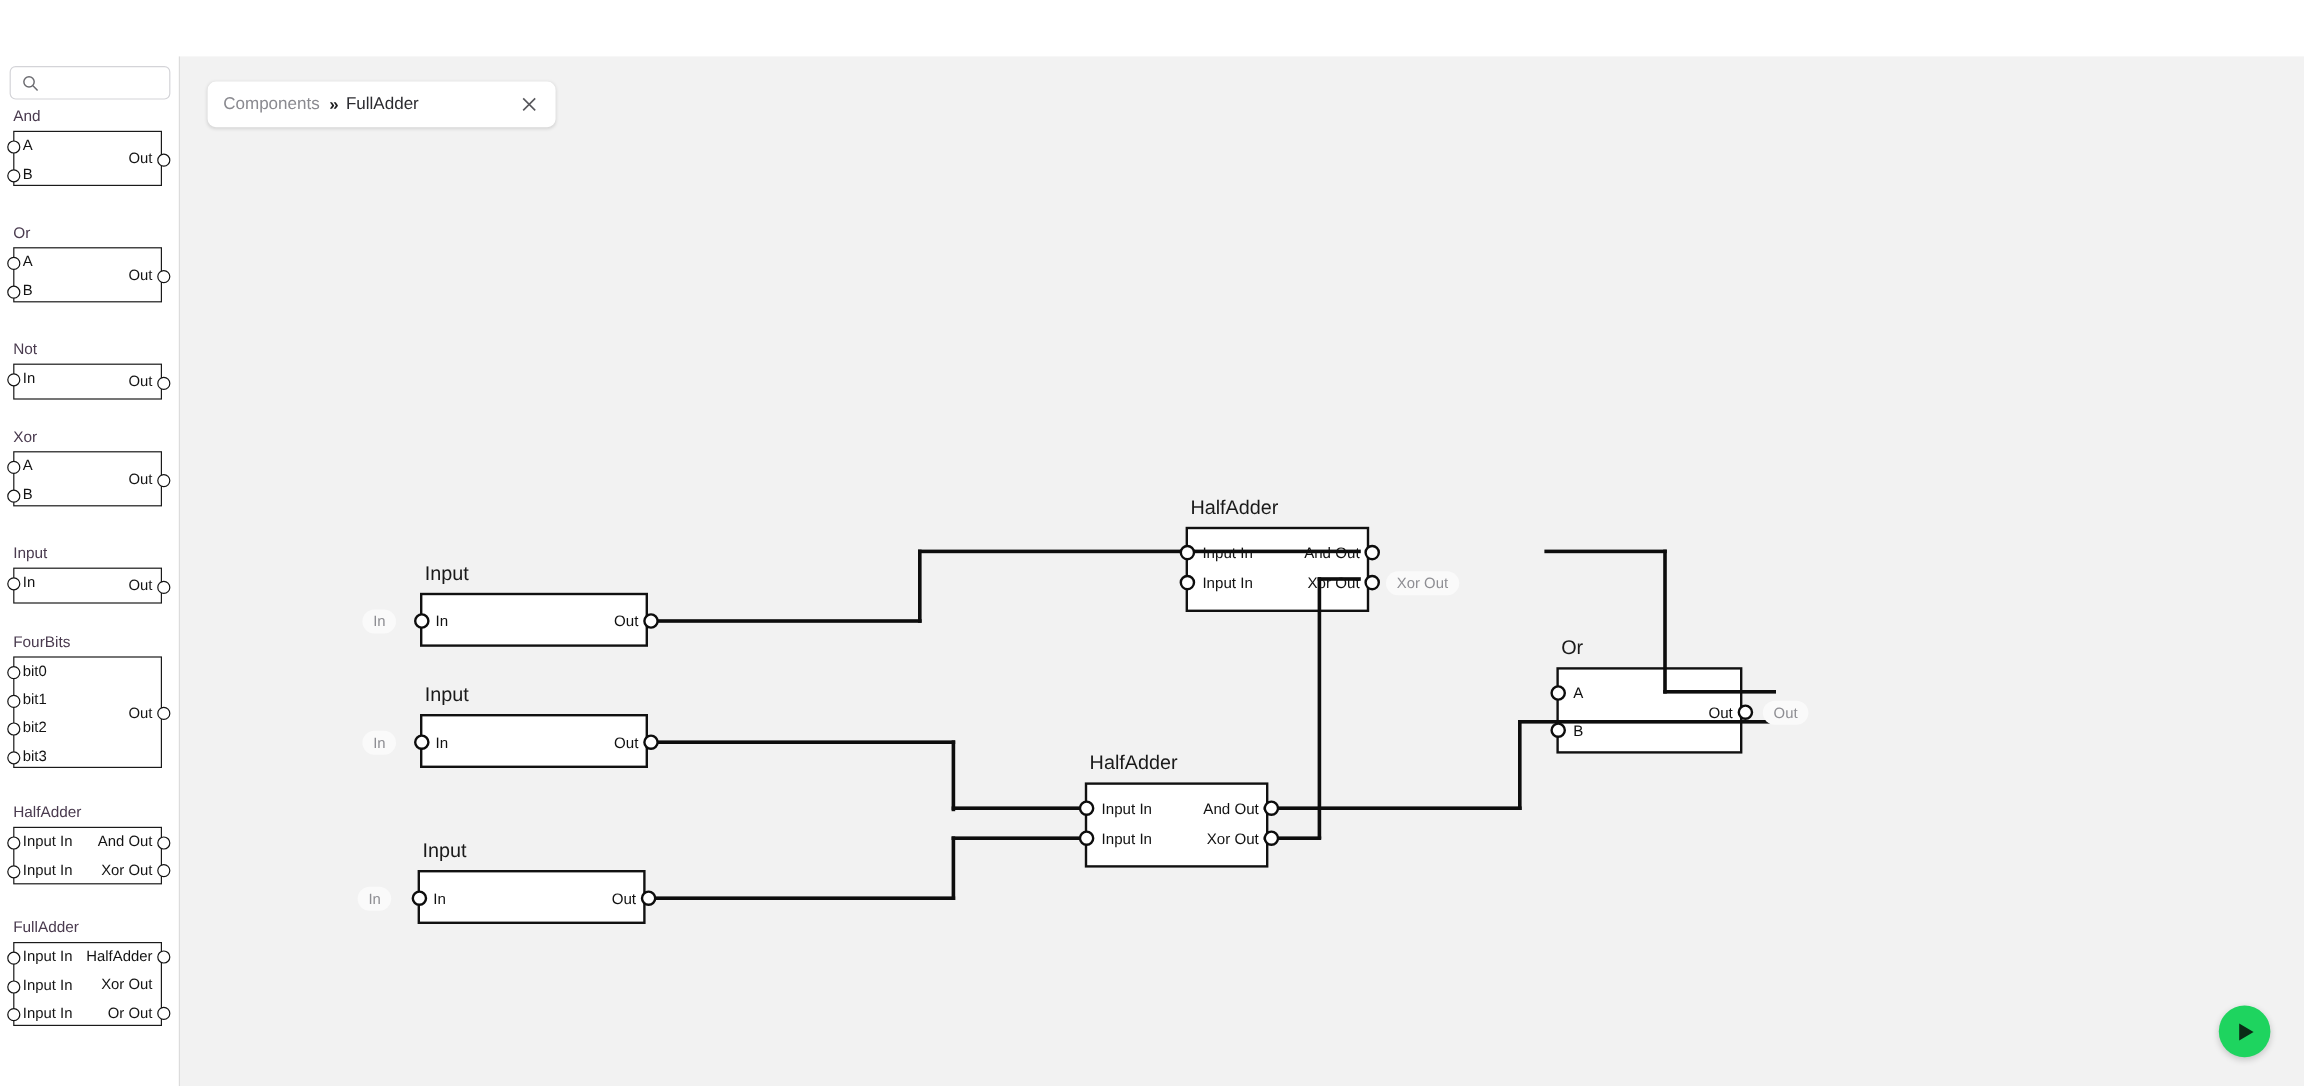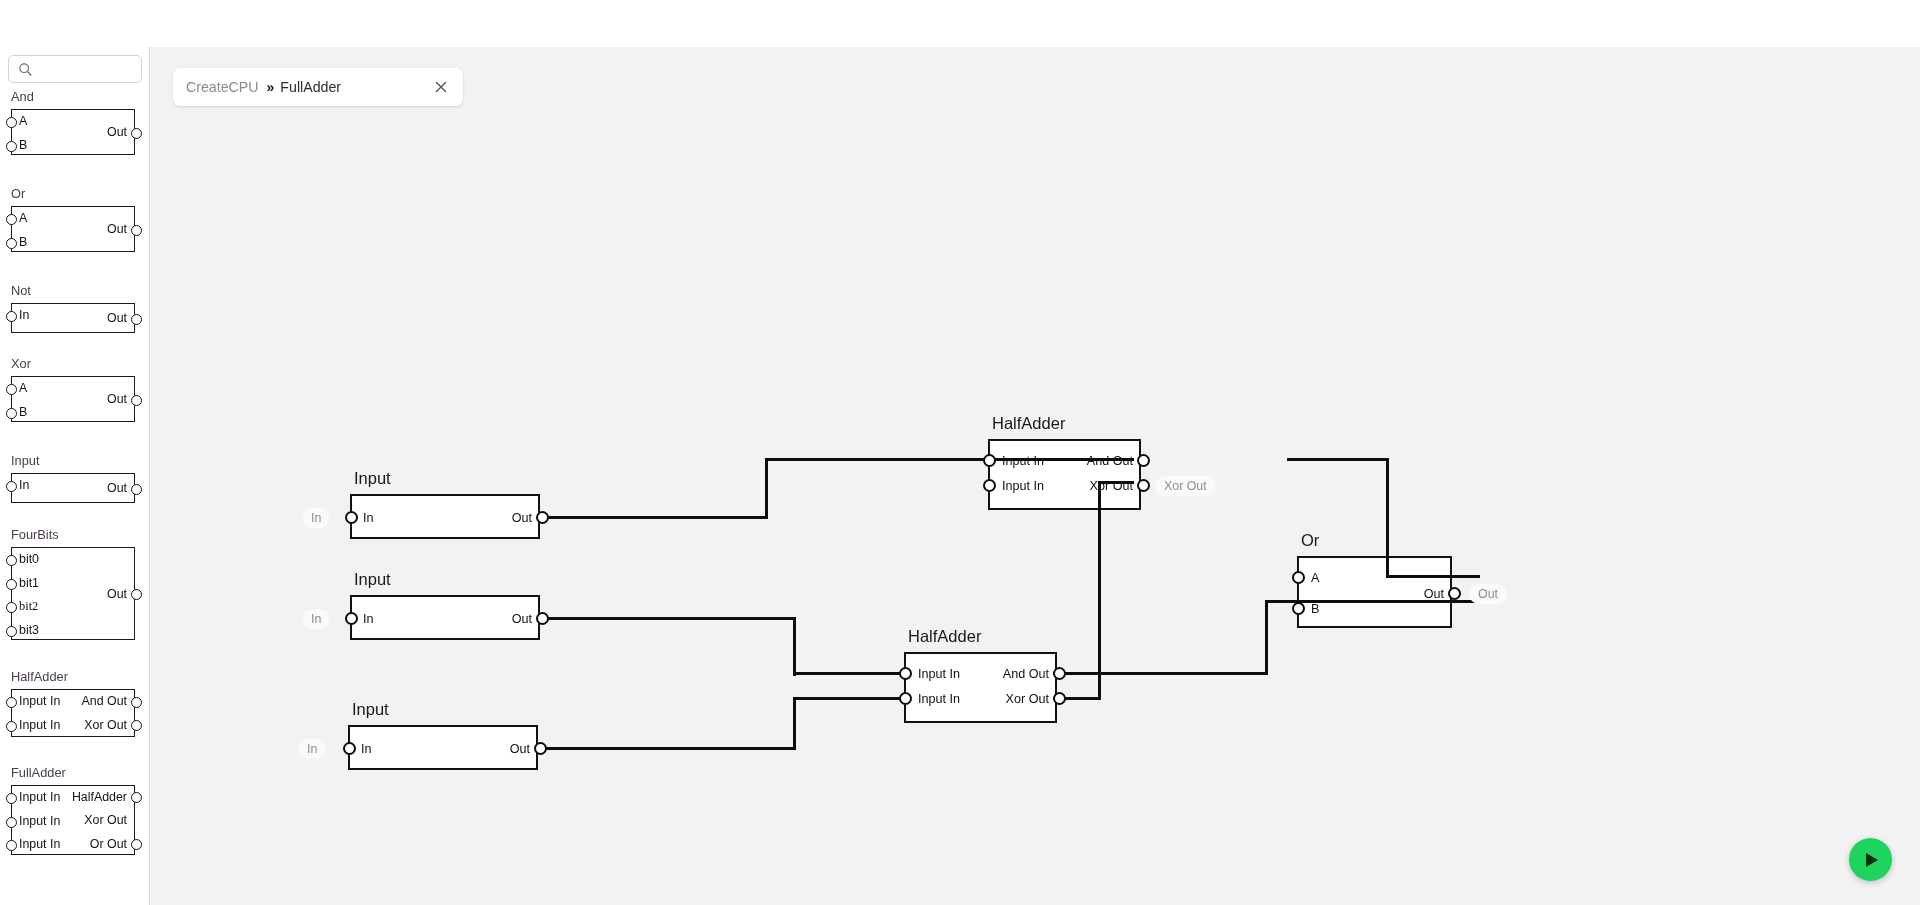--- a/index.html
+++ b/index.html
@@ -180,21 +180,21 @@
           </div>
         </div>
         <div class="lib-item" style="top: 480px; width: 132px; height: 123px;">
           <div class="lib-name">FourBits</div>
           <div class="lib-box" style="top: 20px; width: 124px; height: 93px;">
             <div class="lib-pin" style="left: -6px; top: 7px;"></div>
             <div class="lib-plabel" style="left: 7px; top: 4px;">bit0</div>
             <div class="lib-pin" style="left: -6px; top: 30.5px;"></div>
             <div class="lib-plabel" style="left: 7px; top: 27.5px;">bit1</div>
             <div class="lib-pin" style="left: -6px; top: 54px;"></div>
-            <div class="lib-plabel" style="left: 7px; top: 51px; font-family: Liberation Serif, serif;">bit2</div>
+            <div class="lib-plabel" style="left: 7px; top: 51px;">bit2</div>
             <div class="lib-pin" style="left: -6px; top: 77.5px;"></div>
             <div class="lib-plabel" style="left: 7px; top: 74.5px;">bit3</div>
             <div class="lib-pin" style="left: 119px; top: 41px;"></div>
             <div class="lib-plabel right" style="right: 7px; top: 38.5px; width: 80px;">Out</div>
           </div>
         </div>
         <div class="lib-item" style="top: 622px; width: 150px; height: 78px;">
           <div class="lib-name">HalfAdder</div>
           <div class="lib-box" style="top: 20px; width: 124px; height: 48px;">
             <div class="lib-pin" style="left: -6px; top: 7px;"></div>
@@ -222,21 +222,21 @@
             <div class="lib-pin" style="left: 119px; top: 53px;"></div>
             <div class="lib-plabel right" style="right: 7px; top: 50.5px; width: 80px;">Or Out</div>
           </div>
         </div>
       </div>
   </div>
 
   <div id="canvas" style="background: rgb(242, 242, 242);">
 
     <div id="tab">
-      <span id="tab-crumb">CreateCPU</span>
+      <span id="tab-crumb">Components</span>
       <span id="tab-sep">»</span>
       <span id="tab-leaf">FullAdder</span>
       <span id="tab-close">
         <svg viewBox="0 0 18 18" width="18" height="18">
           <line x1="4" y1="4" x2="14" y2="14" stroke="#57575c" stroke-width="1.35"></line>
           <line x1="14" y1="4" x2="4" y2="14" stroke="#57575c" stroke-width="1.35"></line>
         </svg>
       </span>
     </div>
 

